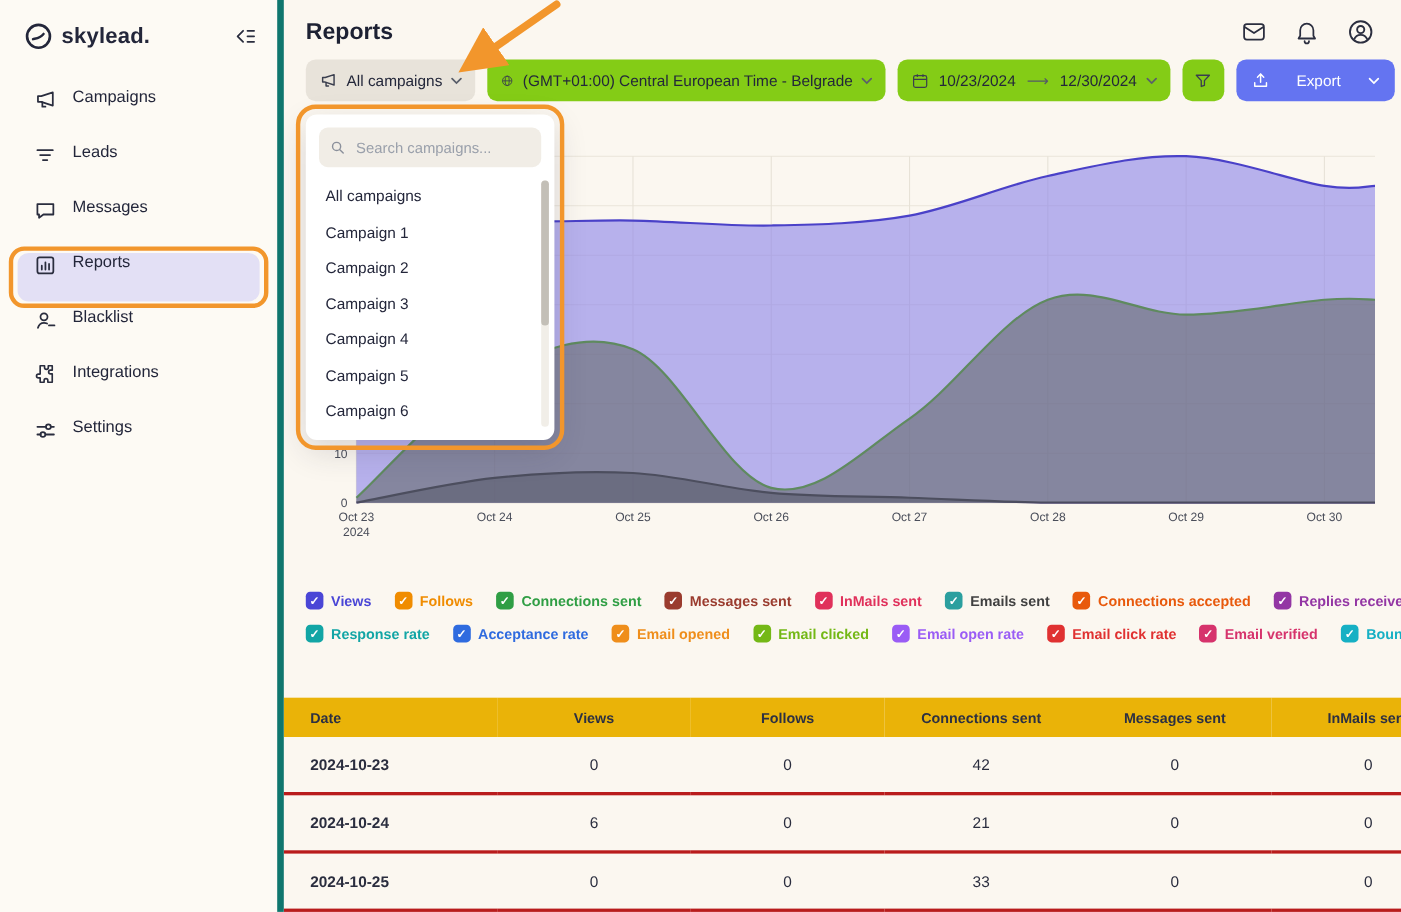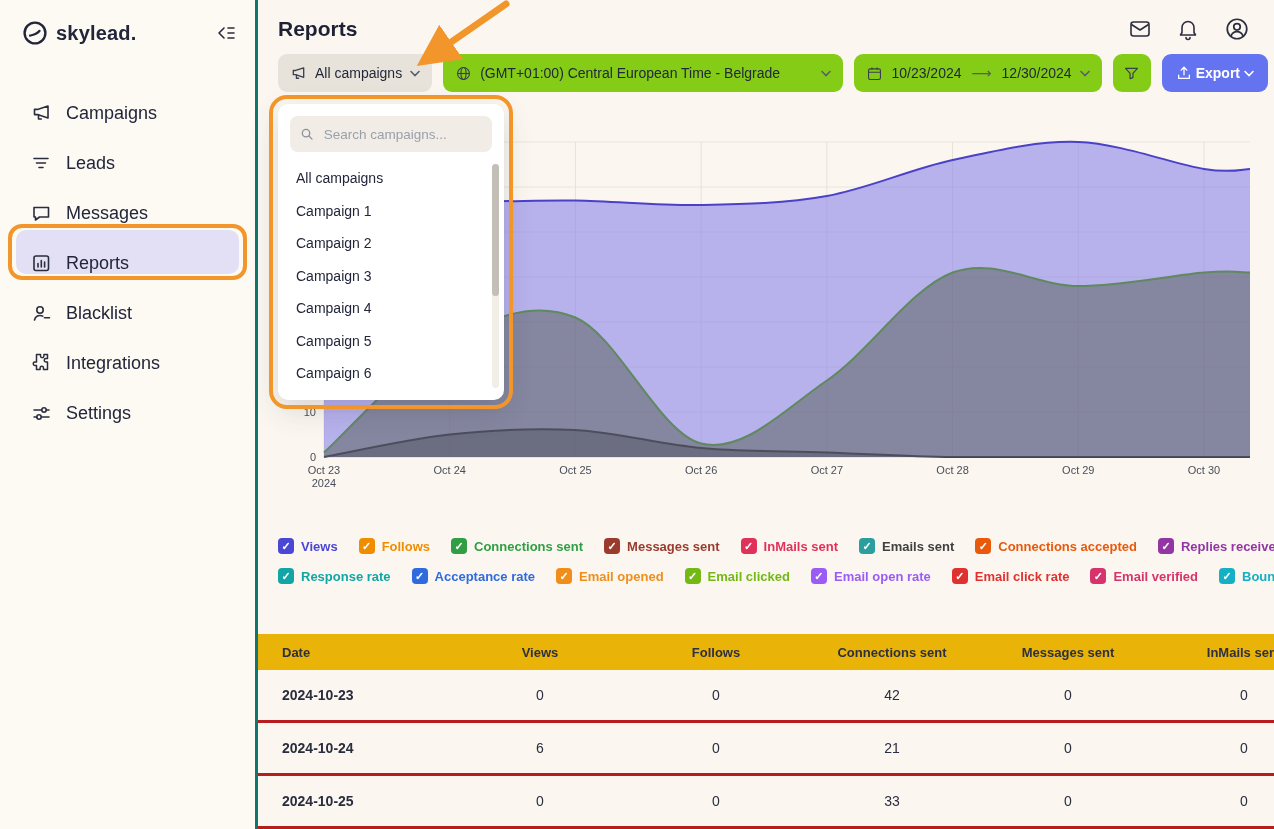--- a/index.html
+++ b/index.html
@@ -3,46 +3,46 @@
 <meta charset="utf-8">
 <style>
   html,body{margin:0;padding:0;}
   body{
     width:1274px;height:829px;overflow:hidden;position:relative;
     font-family:"Liberation Sans",sans-serif;background:#fbf7f0;color:#23273a;
   }
   .app{display:flex;height:100%;}
 
   
-  .sidebar{width:258px;box-sizing:border-box;background:#fdfaf4;border-right:3px solid #0f766e;padding:14px 12px;flex:0 0 auto;}
+  .sidebar{width:258px;box-sizing:border-box;background:#fdfaf4;border-right:6px solid #0f766e;padding:14px 12px;flex:0 0 auto;}
   .side-head{display:flex;align-items:center;justify-content:space-between;padding:6px 6px 34px 10px;}
   .logo{display:flex;align-items:center;gap:8px;cursor:pointer;}
   .logo-text{font-size:20px;font-weight:700;color:#23263a;letter-spacing:.2px;}
   .collapse{cursor:pointer;display:flex;align-items:center;}
   nav{display:flex;flex-direction:column;gap:6px;padding:0 4px;}
-  .nav-item{position:relative;display:flex;align-items:flex-end;gap:14px;height:44px;padding:0 14px;border-radius:10px;font-size:18px;color:#23263a;cursor:pointer;box-sizing:border-box;}
+  .nav-item{position:relative;display:flex;align-items:flex-start;gap:14px;height:44px;padding:0 14px;border-radius:10px;font-size:15px;color:#23263a;cursor:pointer;box-sizing:border-box;}
   .nav-item.active{background:#e3e0f5;}
   .nav-ring{position:absolute;inset:-6px -8px;border:4px solid #f2962c;border-radius:14px;pointer-events:none;}
 
   
   main{flex:1;position:relative;min-width:0;}
   .topbar{display:flex;justify-content:space-between;align-items:center;padding:16px 24px 12px 20px;}
   .topbar h1{margin:0;font-size:21px;font-weight:700;color:#1d2133;}
   .top-icons{display:flex;align-items:center;gap:24px;}
   .tbtn{cursor:pointer;display:flex;align-items:center;}
 
   .toolbar{display:flex;align-items:center;gap:11px;padding:0 6px 0 20px;}
   .pill{display:flex;align-items:center;gap:8px;height:38px;padding:0 12px;background:#84cc16;border:none;border-radius:9px;
         font-size:14px;color:#23273a;font-family:inherit;cursor:pointer;white-space:nowrap;box-sizing:border-box;}
   .pill-dark{background:#e8e3da;}
   .tz{flex:1;min-width:0;}
   .tz .chev{margin-left:auto;}
   .icon-only{width:38px;padding:0;justify-content:center;flex:0 0 auto;}
-  .export{display:flex;align-items:center;gap:4px;height:38px;padding:0 14px;background:#6474f1;color:#fff;border:none;
-          border-radius:9px;font-size:14px;font-weight:700;font-family:inherit;cursor:pointer;}
+  .export{display:flex;align-items:center;gap:25px;height:38px;padding:0 14px;background:#6474f1;color:#fff;border:none;
+          border-radius:9px;font-size:14px;font-weight:400;font-family:inherit;cursor:pointer;}
   .chev{display:flex;align-items:center;color:#5a5f6b;}
   .export .chev{color:#fff;}
   .dr-arrow{color:#555a66;font-size:14px;padding:0 2px;}
 
   
   .chart-wrap{margin-top:26px;}
   #chart{display:block;}
 
   
   .legend{padding-left:20px;margin-top:44px;display:flex;flex-direction:column;gap:14px;}

